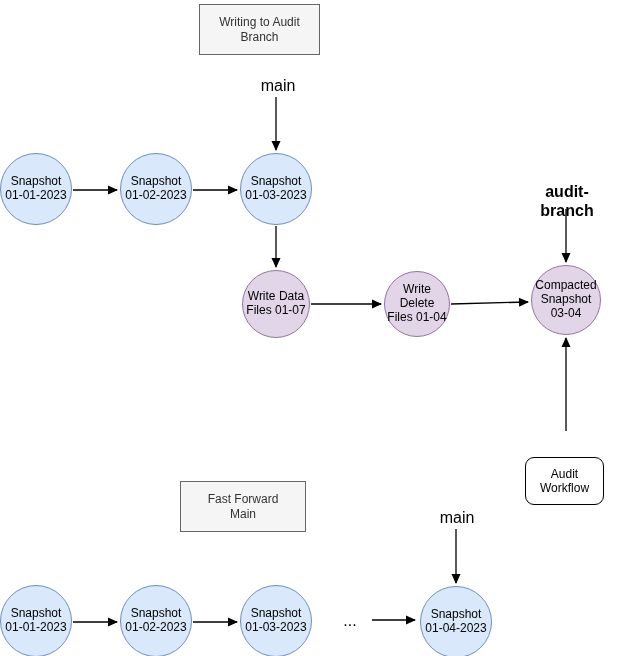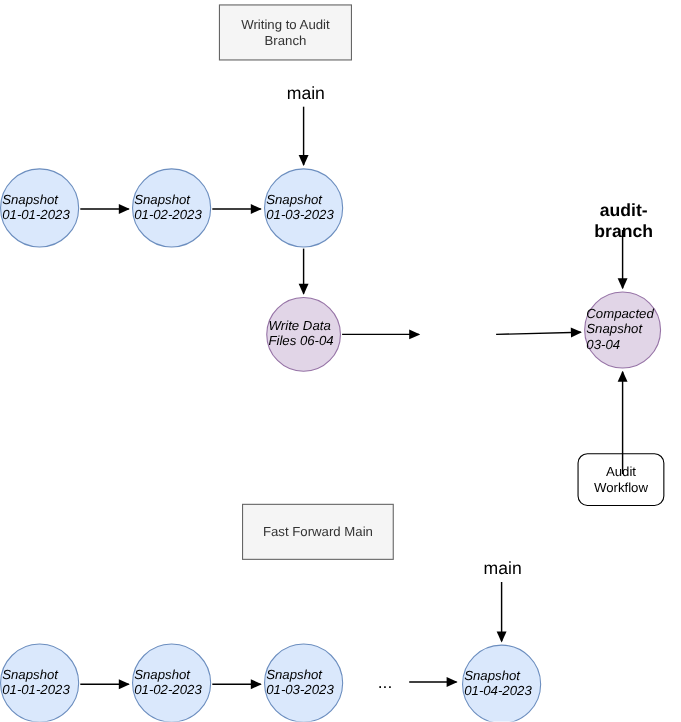--- a/index.html
+++ b/index.html
@@ -12,25 +12,25 @@
     overflow: hidden;
   }
   .canvas { position: absolute; left: 0; top: 0; width: 619px; height: 656px; }
 
   .circle {
     position: absolute;
     border-radius: 50%;
     display: flex;
     align-items: center;
     justify-content: center;
+    text-align: center;
     font-size: 12px;
     line-height: 1.16;
     box-sizing: border-box;
     padding: 0 1px;
-    font-style: italic;
   }
   .circle.snap  { background: var(--snapshot-fill, #dae8fc); border: 1px solid var(--snapshot-stroke, #6c8ebf); }
   .circle.audit { background: var(--audit-fill, #e1d5e7);   border: 1px solid var(--audit-stroke, #9673a6); }
 
   .title-box {
     position: absolute;
     background: var(--label-box-fill, #f5f5f5);
     border: 1px solid var(--label-box-stroke, #666666);
     color: var(--label-box-text, #333333);
     display: flex;
@@ -81,30 +81,31 @@
   <div class="title-box" style="left:180px; top:4px; width:121px; height:51px;margin-left:19px;">Writing to Audit Branch</div>
 
   <div class="float-label" style="left:258px; top:76px; width:40px;">main</div>
 
   <div class="circle snap" style="left:0px; top:153px; width:72px; height:72px;">Snapshot 01-01-2023</div>
 
   <div class="circle snap" style="left:120px; top:153px; width:72px; height:72px;">Snapshot 01-02-2023</div>
 
   <div class="circle snap" style="left:240px; top:153px; width:72px; height:72px;">Snapshot 01-03-2023</div>
 
-  <div class="circle audit" style="left:242px; top:270px; width:68px; height:68px;">Write Data Files 06-04</div>
+  <div class="circle audit" style="left:242px; top:270px; width:68px; height:68px;">Write Data Files 01-07</div>
 
+  <div class="circle audit" style="left:384px; top:271px; width:66px; height:66px;">Write Delete Files 01-04</div>
 
   <div class="circle audit" style="left:531px; top:265px; width:70px; height:70px;">Compacted Snapshot 03-04</div>
 
   <div class="float-label" style="left:527px; top:182px; width:80px;font-weight:bold;">audit-branch</div>
 
-  <div class="workflow-box" style="left:525px; top:412px; width:79px; height:48px;">Audit Workflow</div>
+  <div class="workflow-box" style="left:525px; top:457px; width:79px; height:48px;">Audit Workflow</div>
 
-  <div class="title-box" style="left:180px; top:458px; width:138px; height:51px;margin-left:40px;">Fast Forward Main</div>
+  <div class="title-box" style="left:180px; top:481px; width:126px; height:51px;">Fast Forward Main</div>
 
   <div class="float-label" style="left:437px; top:508px; width:40px;">main</div>
 
   <div class="circle snap" style="left:0px; top:585px; width:72px; height:72px;">Snapshot 01-01-2023</div>
 
   <div class="circle snap" style="left:120px; top:585px; width:72px; height:72px;">Snapshot 01-02-2023</div>
 
   <div class="circle snap" style="left:240px; top:585px; width:72px; height:72px;">Snapshot 01-03-2023</div>
 
   <div class="float-label" style="left:335px; top:611px; width:30px;">...</div>

